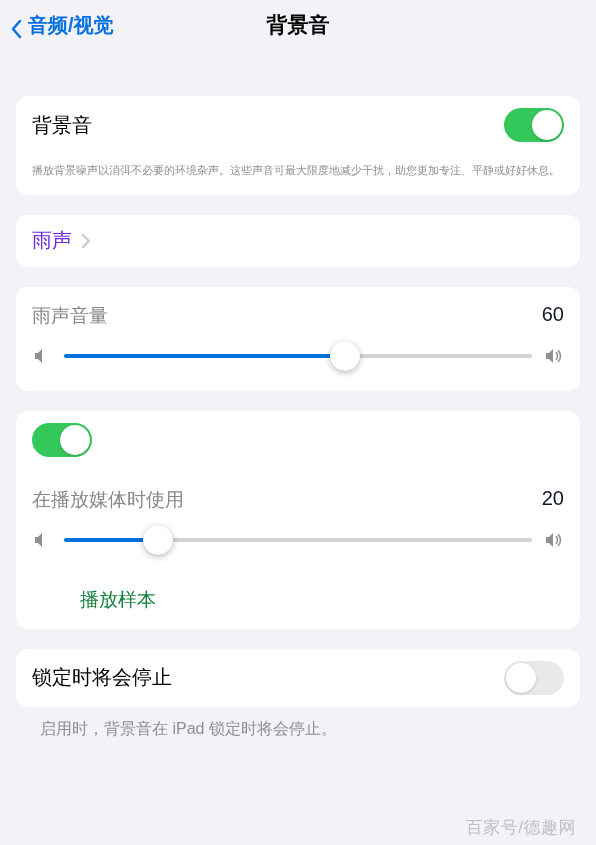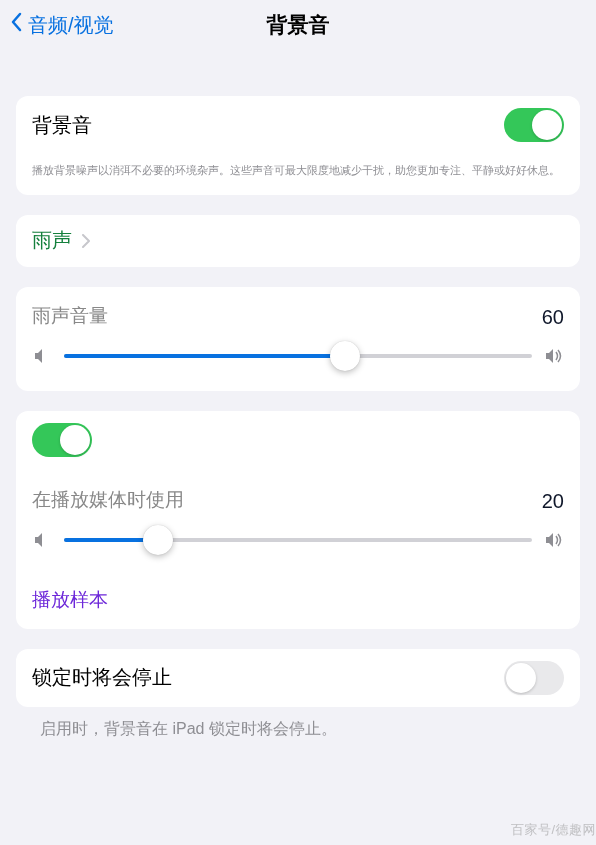--- a/index.html
+++ b/index.html
@@ -15,24 +15,25 @@
   
   .header {
     height: 50px;
     display: flex;
     align-items: center;
     padding: 0 10px;
     position: relative;
   }
   .back {
     display: flex;
-    align-items: flex-start;
+    align-items: flex-end;
     color: #0871e0;
     font-size: 20px;
     cursor: pointer;
+    font-weight: bold;
   }
   .back-chevron {
     width: 12px; height: 20px;
     margin-right: 6px;
   }
   .header-title {
     position: absolute;
     left: 50%;
     transform: translateX(-50%);
     font-size: 21px;
@@ -56,21 +57,21 @@
     position: relative;
   }
   .row-label {
     font-size: 20px;
     color: #000;
     flex: 1;
   }
   .row-label.muted { color: #888; font-size: 19px;}
   .row-value {
     font-size: 20px;
-    color: #15803d;
+    color: #6d28d9;
   }
   .row-value.num { color: #0f172a; }
   .chevron-right {
     width: 8px; height: 14px;
     margin-left: 10px;
     flex-shrink: 0;
   }
   .description {
     font-size: 11px;
     color: #8e8e93;
@@ -135,45 +136,46 @@
     position: absolute;
     top: 50%;
     width: 30px; height: 30px;
     background: #fff;
     border-radius: 50%;
     transform: translate(-50%, -50%);
     box-shadow: 0 2px 6px rgba(0,0,0,0.25), 0 0 1px rgba(0,0,0,0.2);
   }
   .value-row {
     display: flex;
-    align-items: flex-end;
+    align-items: flex-start;
     padding: 16px 16px 4px 16px;
   }
   .value-row .row-label { flex:1; }
 
   .link-row {
     padding: 12px 16px 16px 16px;
   }
   .link {
-    color: #6d28d9;
+    color: #15803d;
     font-size: 19px;
+    margin-left: 48px;
   }
 
   .footer-desc {
     font-size: 16px;
     color: #8e8e93;
     padding: 10px 32px 0 40px;
     line-height: 1.5;
   }
 
   .watermark {
     position: absolute;
-    right: 0;
+    right: 20px;
     bottom: 6px;
-    font-size: 13px;
+    font-size: 17px;
     color: rgba(150,150,150,0.55);
     letter-spacing: 0.5px;
   }
 </style>
 </head>
 <body>
 
 <div class="header">
   <div class="back">
     <svg class="back-chevron" viewBox="0 0 12 20">

